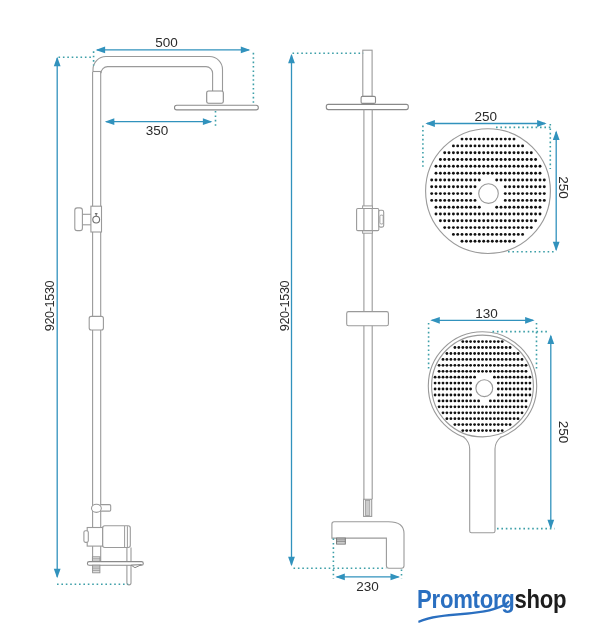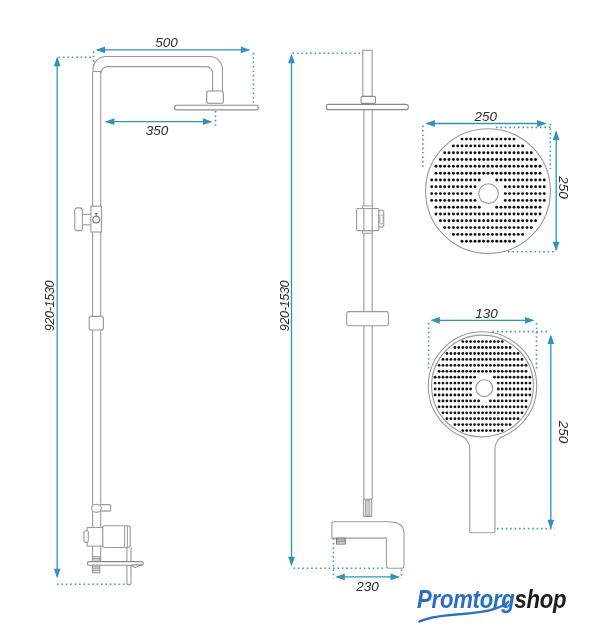--- a/index.html
+++ b/index.html
@@ -1,17 +1,17 @@
 <!DOCTYPE html>
 <html><head>
 <meta charset="utf-8">
 <title>Shower set diagram</title>
 <style>
 html,body{margin:0;padding:0;background:#fff;}
-#page{width:604px;height:640px;position:relative;font-family:"Liberation Sans", sans-serif;font-style:italic;}
+#page{width:604px;height:640px;position:relative;font-family:"Liberation Sans", sans-serif;}
 </style>
 </head>
 <body>
 <div id="page">
 <svg width="604" height="640" viewBox="0 0 604 640">
 
 <rect x="0" y="0" width="604" height="640" fill="#ffffff"></rect>
 
 <g fill="none" stroke="#9a9a9a" stroke-width="1.1">
         <path d="M93,71.5 V69.4 A12.9,12.9 0 0 1 105.9,56.5 H209.6 A12.9,12.9 0 0 1 222.5,69.4 V91"></path>

